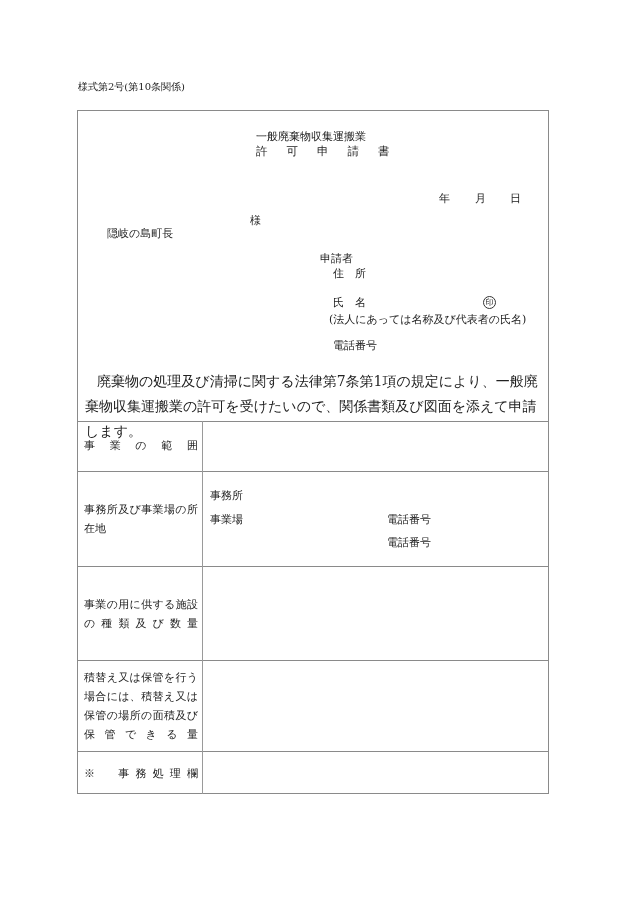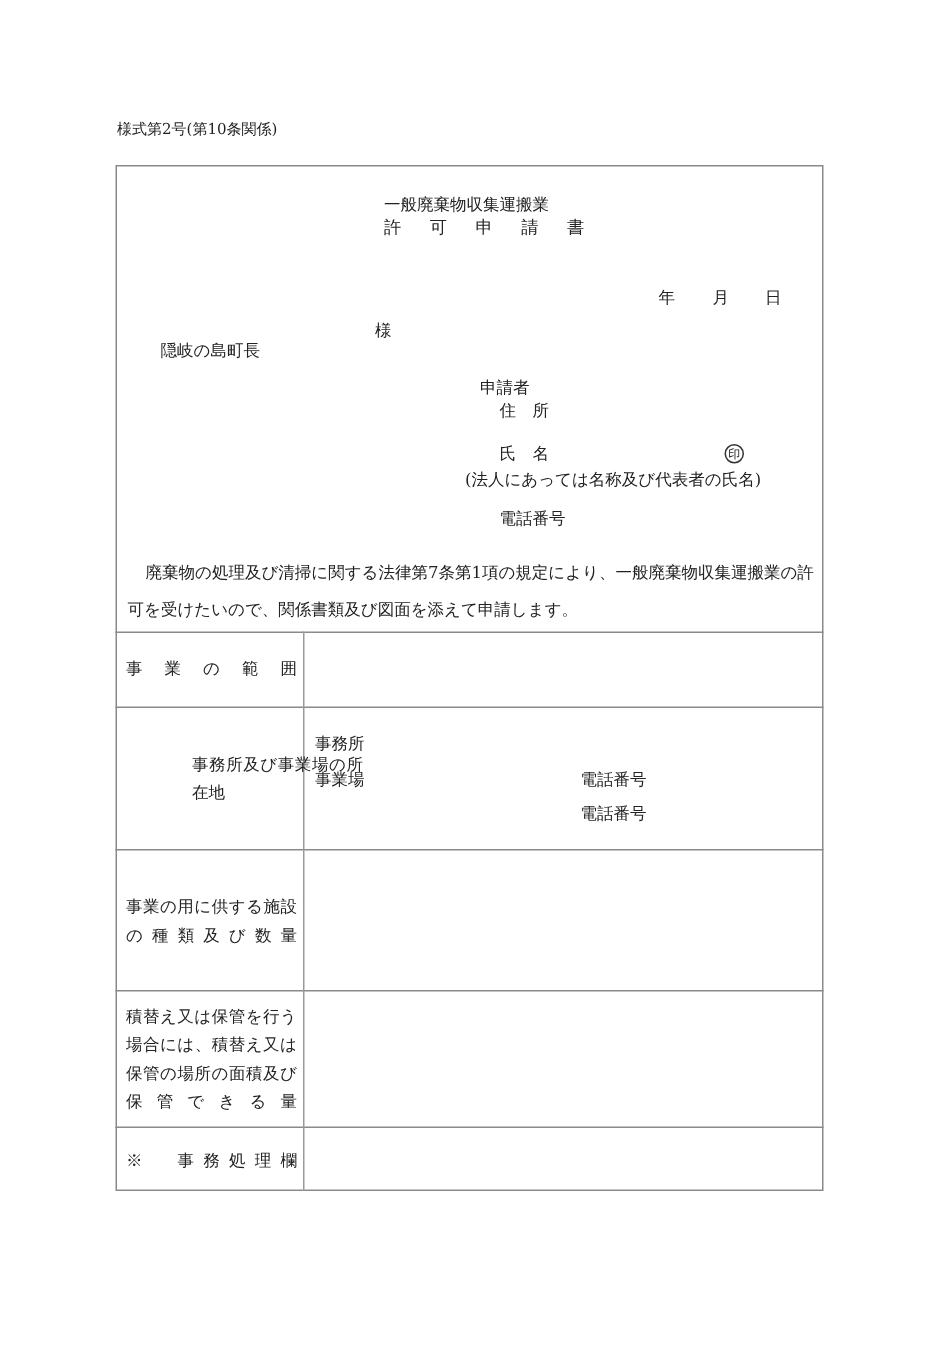--- a/index.html
+++ b/index.html
@@ -13,23 +13,23 @@
   .title2 { left:256px; top:146px; font-size:11.5px; letter-spacing:0; word-spacing:0; }
   .title2 span { display:inline-block; margin-right:19px; }
   .date { top:193px; font-size:11px; }
   .addressee { left:107px; top:228px; }
   .sama { left:250px; top:215px; }
   .applicant { left:320px; top:253px; }
   .addr { left:333px; top:268px;text-align:center; }
   .name { left:333px; top:297px; }
   .seal { left:483px; top:296px; width:11px; height:11px; border:1px solid #333; border-radius:50%;
           font-size:8px; text-align:center; line-height:11px; }
-  .corp { left:310px; top:314px; }
+  .corp { left:329px; top:314px; }
   .phone { left:333px; top:340px; }
-  .body-text { left:85px; top:369px; width:460px; font-size:11px; line-height:25px; white-space:normal; text-indent:12px; }
+  .body-text { left:85px; top:369px; width:460px; font-size:14px; line-height:25px; white-space:normal; text-indent:12px; }
   .hline { position:absolute; left:77px; width:472px; height:0; border-top:1.5px solid #8a8a8a; }
   .vline { position:absolute; left:202px; width:0; border-left:1.5px solid #9a9a9a; top:421px; height:373px; }
   .lbl { position:absolute; left:84px; width:114px; font-size:11px; line-height:19px; white-space:normal; }
   .spread { text-align:justify; text-align-last:justify; }
   .cell-text { position:absolute; font-size:11px; white-space:nowrap; line-height:1; }
 </style>
 </head>
 <body>
 
 <div class="abs form-id">様式第2号(第10条関係)</div>
@@ -58,21 +58,21 @@
 <div class="abs body-text">廃棄物の処理及び清掃に関する法律第7条第1項の規定により、一般廃棄物収集運搬業の許可を受けたいので、関係書類及び図面を添えて申請します。</div>
 
 <div class="hline" style="top:421px"></div>
 <div class="hline" style="top:471px"></div>
 <div class="hline" style="top:566px"></div>
 <div class="hline" style="top:660px"></div>
 <div class="hline" style="top:751px"></div>
 <div class="vline"></div>
 
 <div class="lbl spread" style="top:436px">事　業　の　範　囲</div>
-<div class="lbl spread" style="top:500px; text-align-last:left;margin-left:44px;">事務所及び事業場の所在地</div>
+<div class="lbl spread" style="top:500px; text-align-last:left;">事務所及び事業場の所在地</div>
 <div class="lbl spread" style="top:595px; text-align-last:justify;">事業の用に供する施設の種類及び数量</div>
 <div class="lbl spread" style="top:668px;">積替え又は保管を行う場合には、積替え又は保管の場所の面積及び保管できる量</div>
 <div class="lbl spread" style="top:764px">※　事務処理欄</div>
 
 <div class="cell-text" style="left:210px; top:490px">事務所</div>
 <div class="cell-text" style="left:210px; top:514px">事業場</div>
 <div class="cell-text" style="left:387px; top:514px">電話番号</div>
 <div class="cell-text" style="left:387px; top:537px">電話番号</div>
 
 </body></html>

